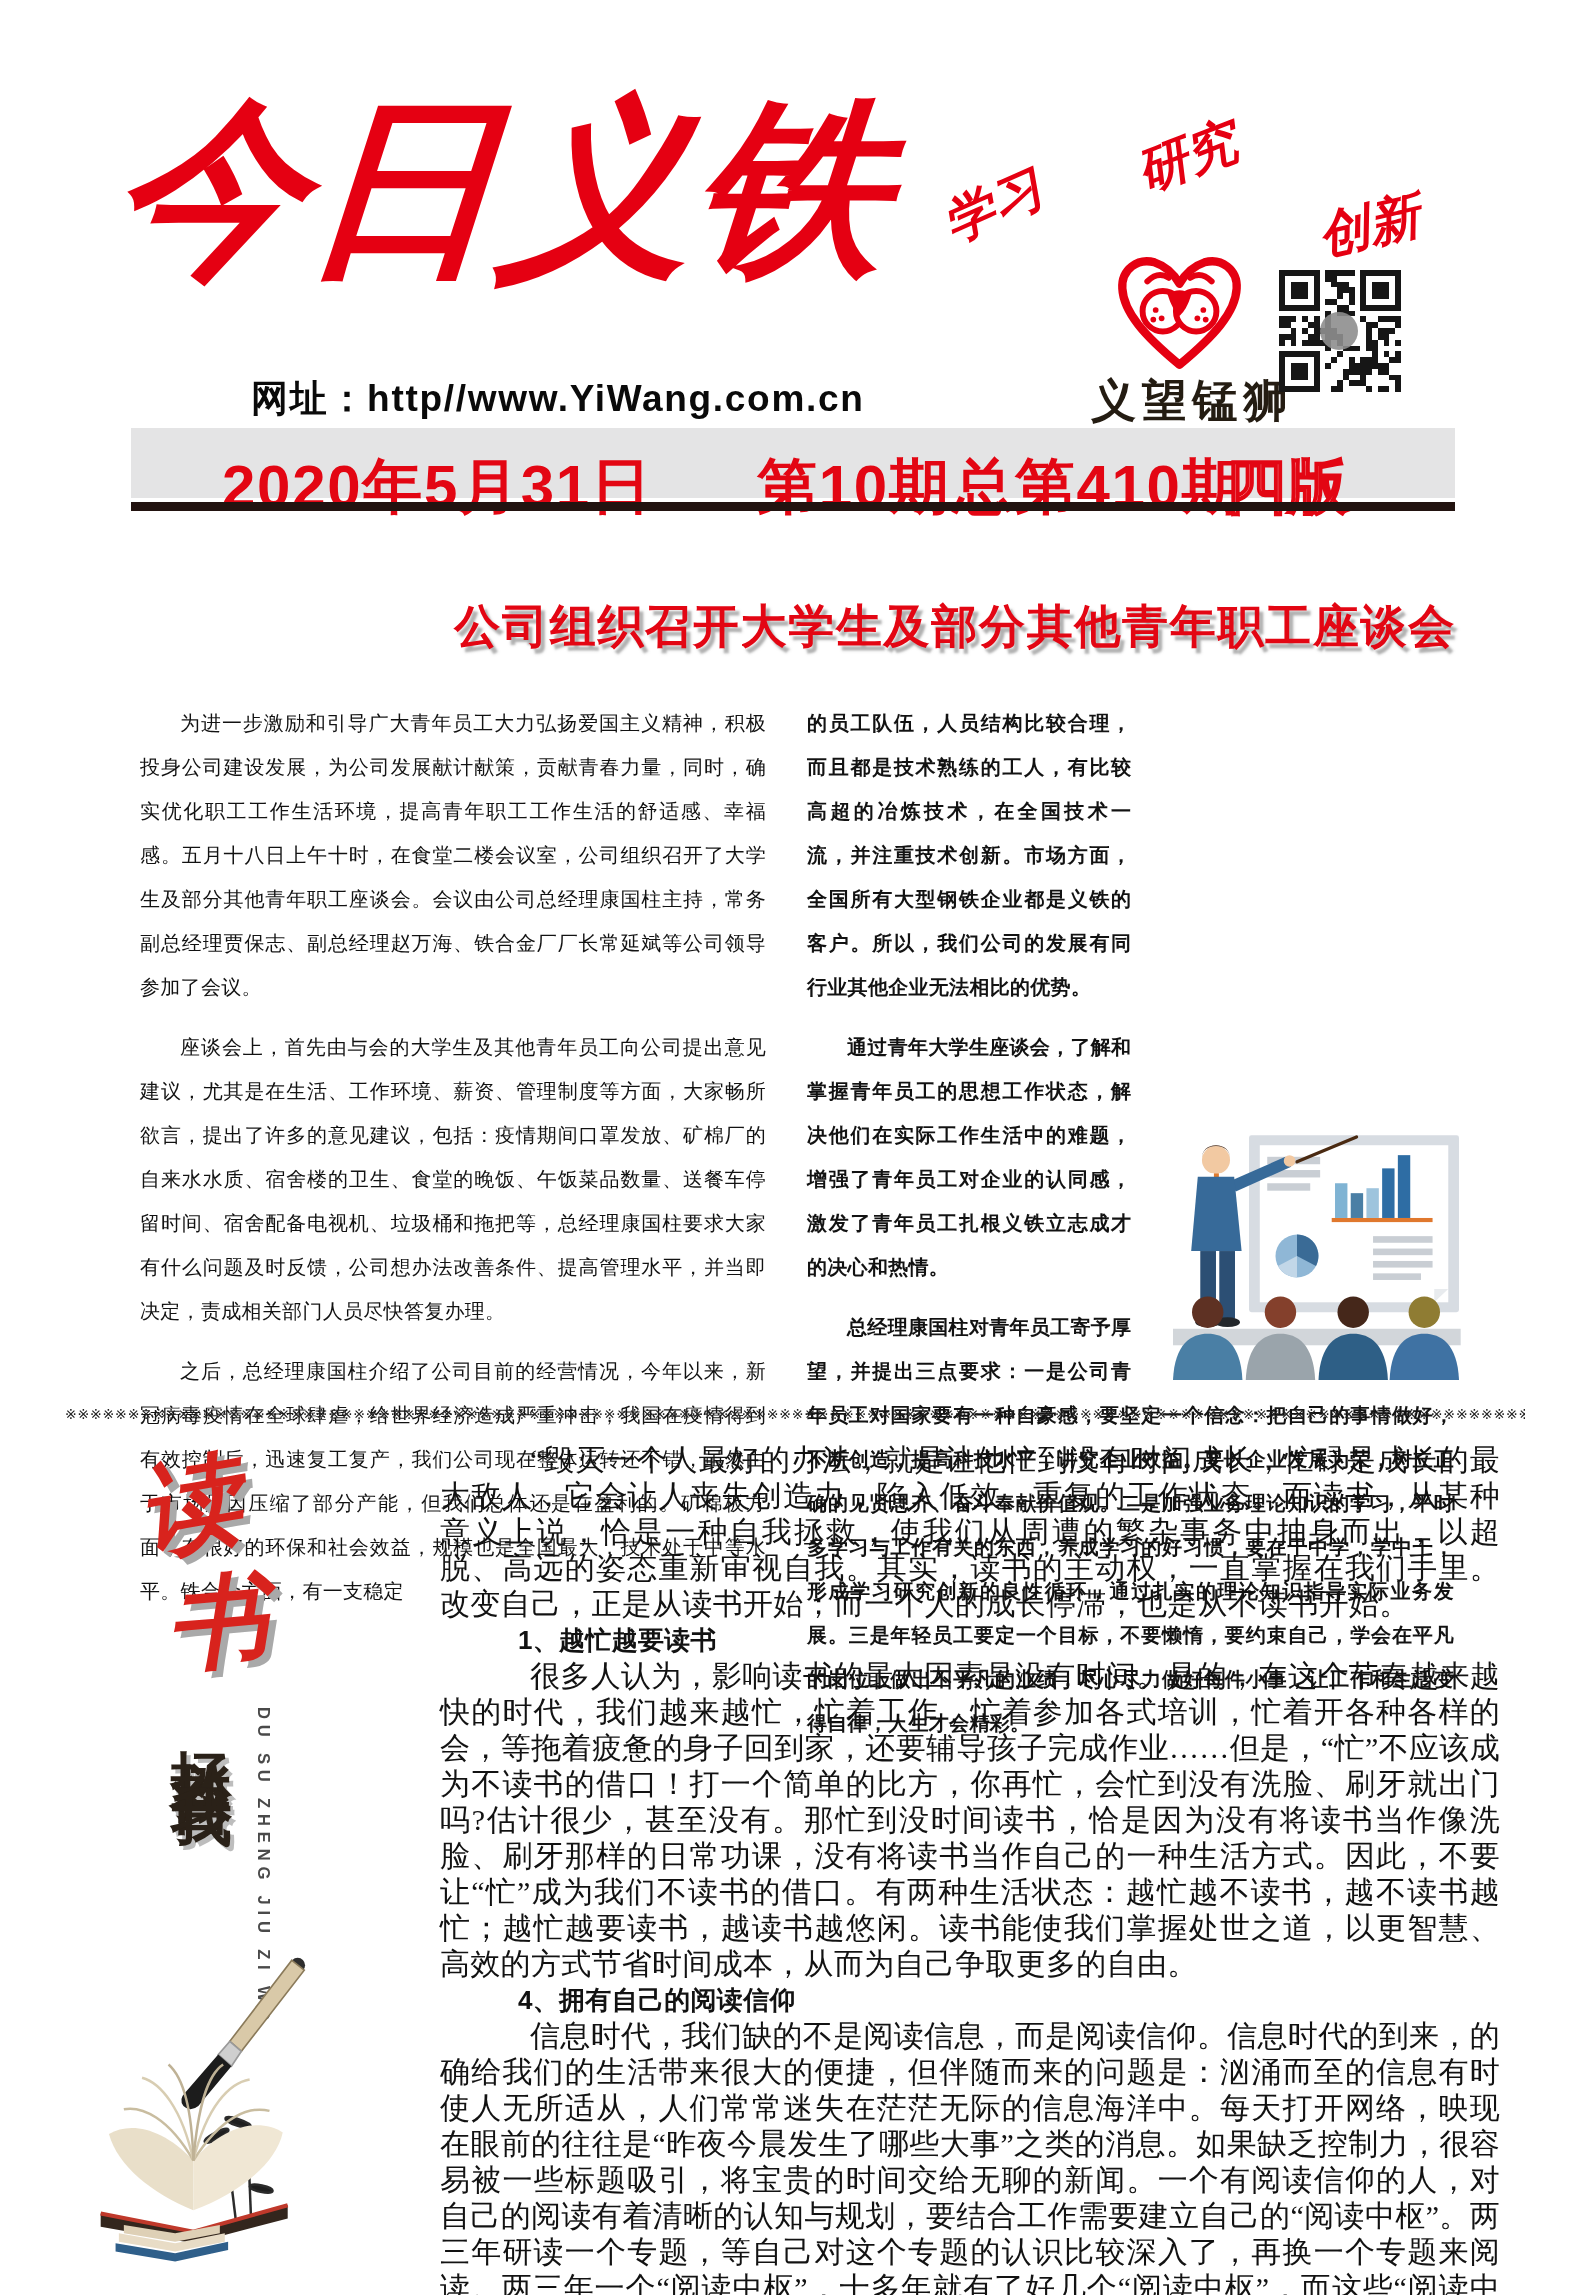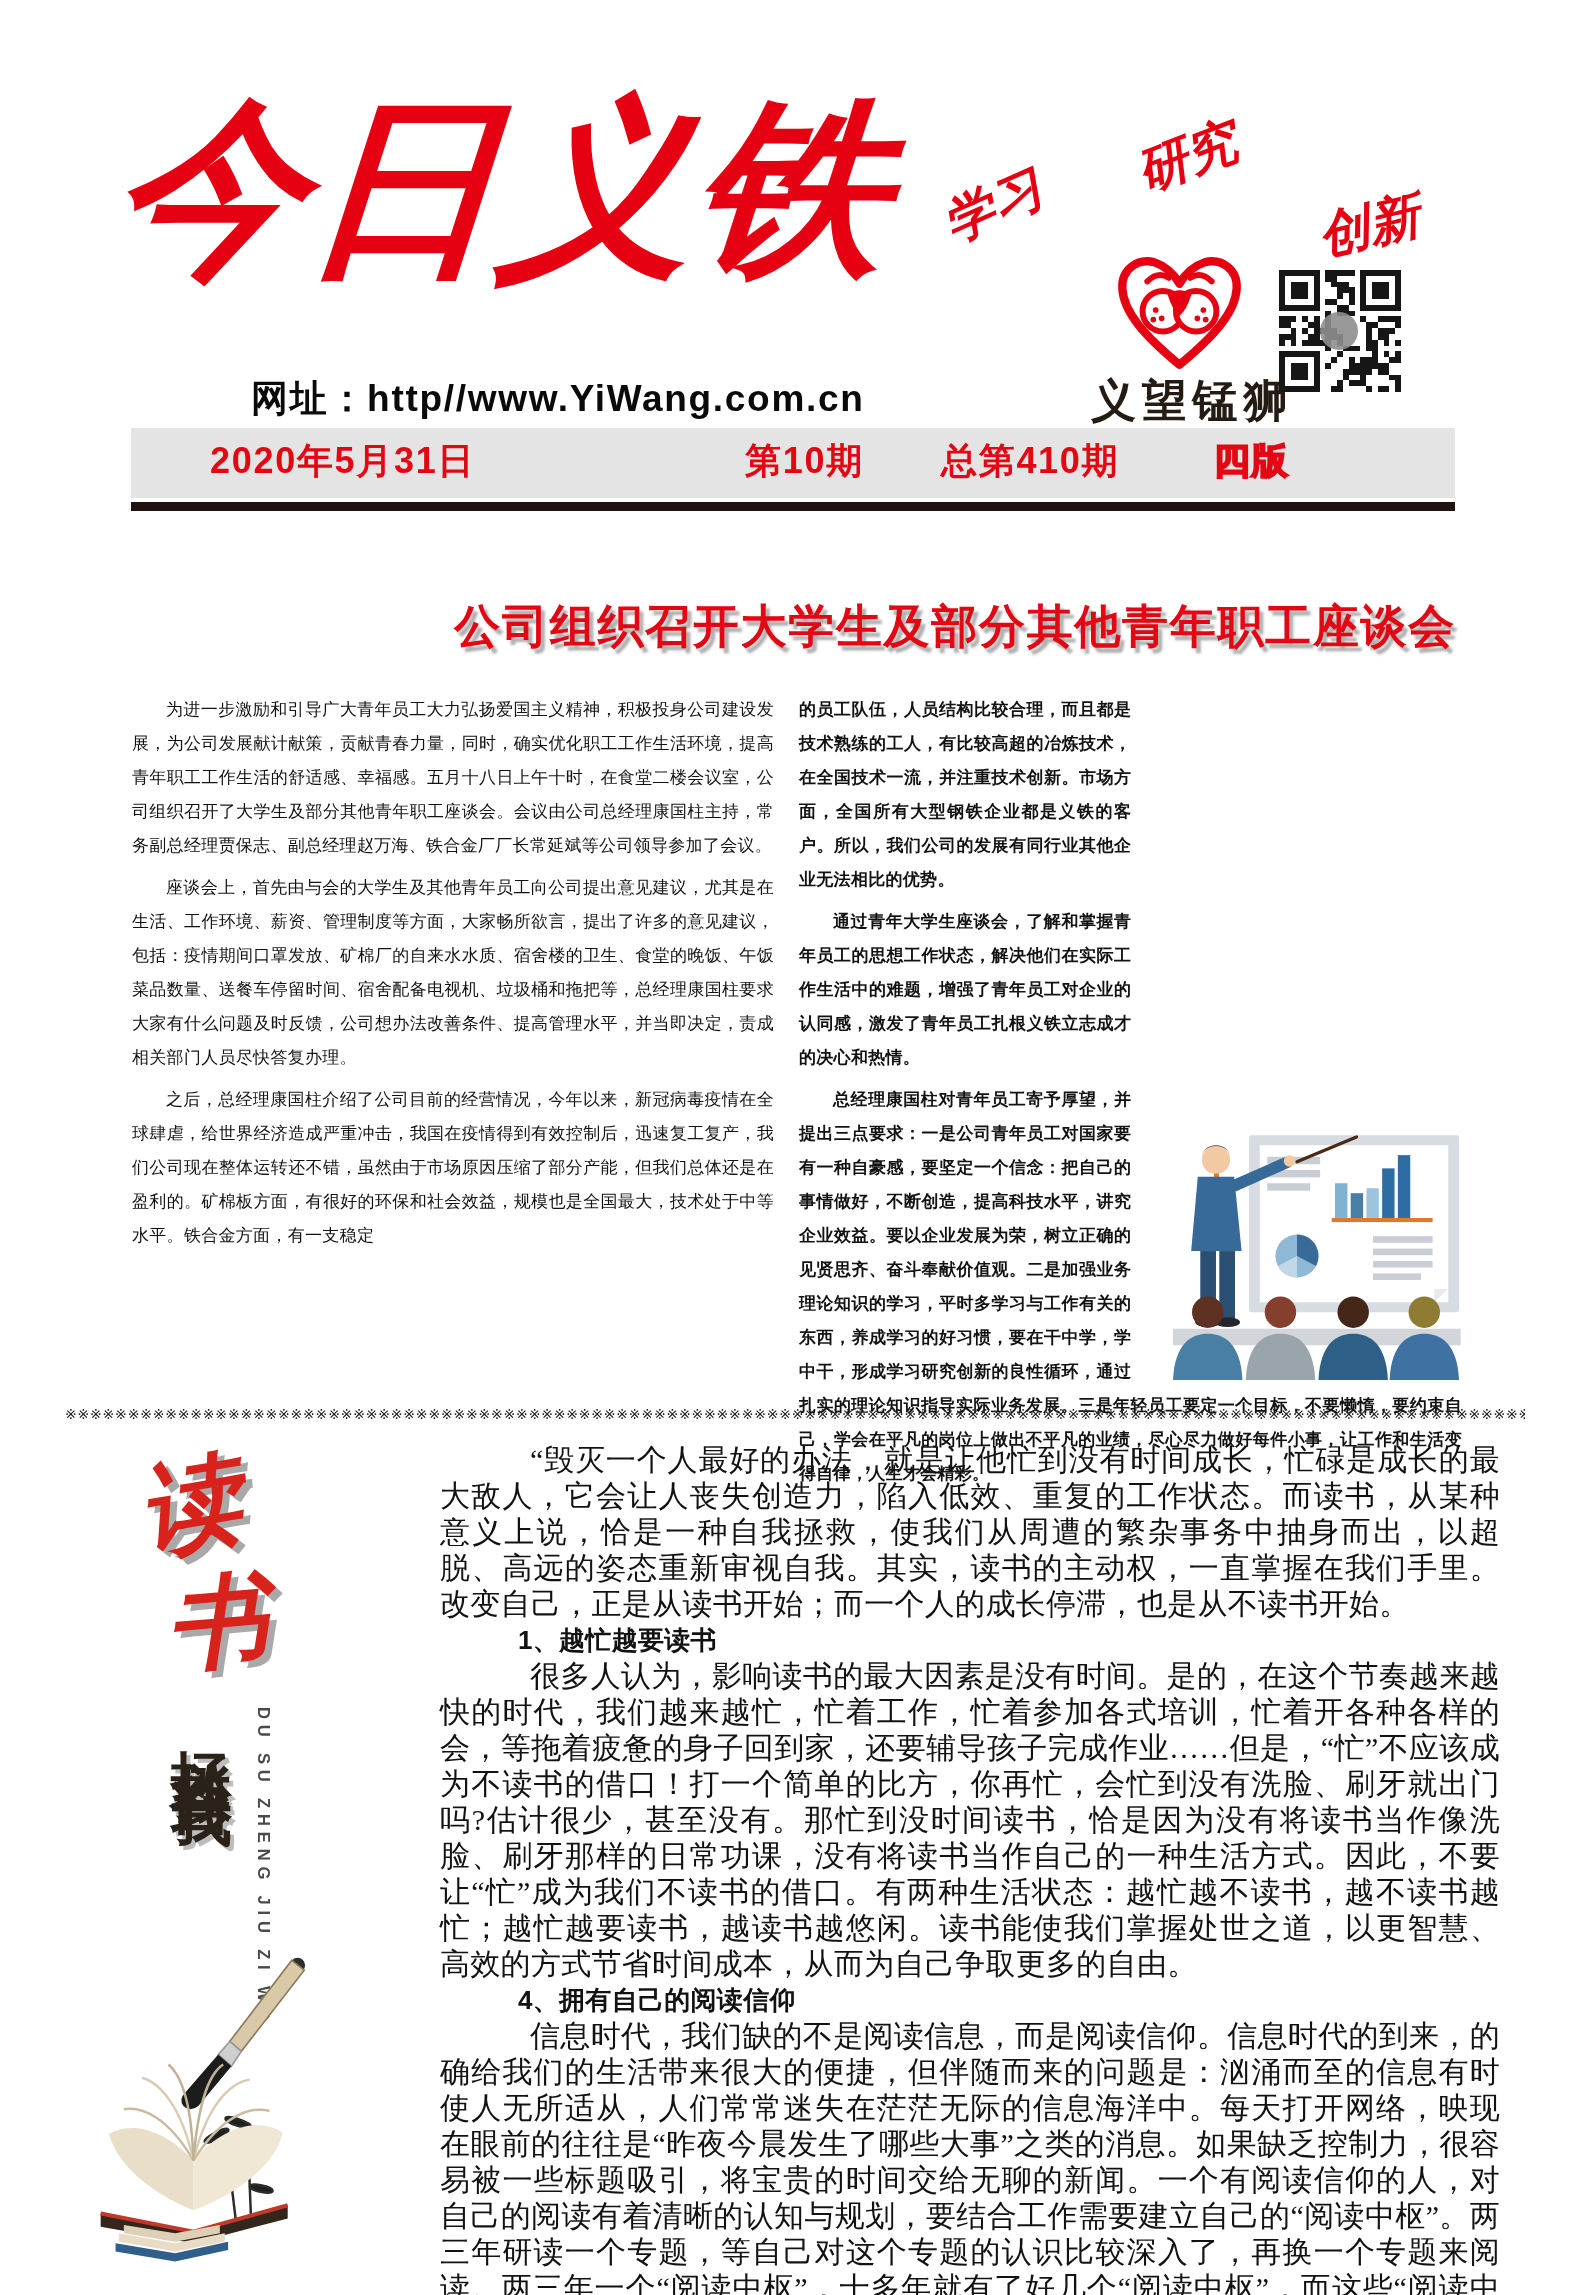--- a/index.html
+++ b/index.html
@@ -22,35 +22,35 @@
     font-family:"Liberation Sans",sans-serif;letter-spacing:5.8px;white-space:nowrap;}
   .qr{left:1279px;top:270px;width:122px;height:122px;display:grid;
     grid-template-columns:repeat(21,1fr);grid-template-rows:repeat(21,1fr);background:#fff;}
   .qr i{display:block;}
   .qr i.on{background:#161616;}
   .qr:after{content:"";position:absolute;left:41px;top:42px;width:38px;height:38px;border-radius:50%;
     background:#8e8e8e;opacity:.9;}
 
   
   .datebar{left:131px;top:428px;width:1324px;height:70px;background:#e4e4e5;}
-  .datebar span{position:absolute;top:9px;font-size:36px;font-weight:900;color:#e30613;
-    font-family:"Liberation Sans",sans-serif;white-space:nowrap;letter-spacing:1.7px;}
+  .datebar span{position:absolute;top:19px;font-size:60px;font-weight:900;color:#e30613;
+    font-family:"Liberation Sans",sans-serif;white-space:nowrap;letter-spacing:1.7px;margin-left:12px;}
   .d-date{left:79px;}
   .d-issue{left:614px;}
   .d-total{left:810px;}
   .d-edition{left:1083px;color:#fff !important;-webkit-text-stroke:2.1px #e30613;text-stroke:2.1px #e30613;}
   .rule{left:131px;top:502px;width:1324px;height:9px;background:#221310;}
 
   
   .headline{left:132px;top:596px;width:1324px;text-align:right;font-size:46px;font-weight:900;color:#e30613;
     font-family:"Liberation Sans",sans-serif;letter-spacing:1.7px;white-space:nowrap;
     text-shadow:4.1px 5px 2.5px rgba(110,110,110,.55);}
   .colL{left:124px;top:685px;width:658px;}
   .colR{left:791px;top:685px;width:679px;font-weight:bold;}
-  .colL p,.colR p{margin:8px;font-size:17px;line-height:34px;text-align:justify;color:#121212;letter-spacing:0.3px;}
+  .colL p,.colR p{margin:16px;font-size:20px;line-height:44px;text-align:justify;color:#121212;letter-spacing:0.3px;}
   .indent{text-indent:2em;}
   .illu-float{float:right;width:327px;height:248px;margin:0 0 0 11.6px;margin-top:447px;}
 
   
   .divider{left:65px;top:1405px;width:1460px;height:19px;overflow:hidden;white-space:nowrap;
     font-size:14px;line-height:19px;letter-spacing:0.8px;color:#222;font-family:"DejaVu Sans",sans-serif;}
 
   
   .du-char{position:absolute;font-size:101px;line-height:1;font-weight:900;color:#d8231d;
     font-family:"DejaVu Serif",serif;font-style:italic;text-shadow:5.8px 6.6px 0 #a9a9a9;}

